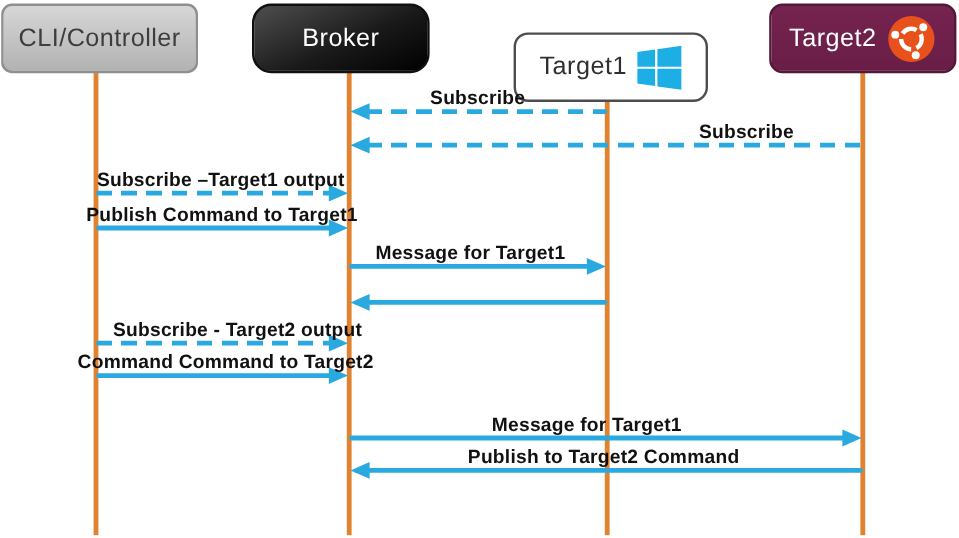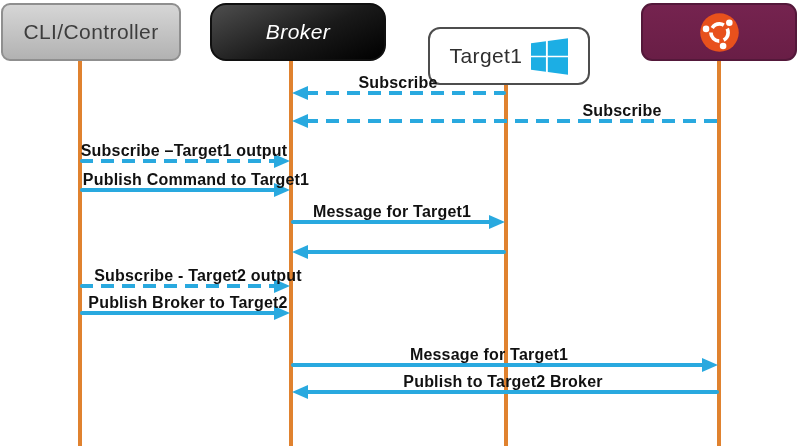--- a/index.html
+++ b/index.html
@@ -42,69 +42,70 @@
     position:absolute; transform:translateX(-50%);
     font-size:16px; font-weight:bold; letter-spacing:0.2px;
     color:var(--label,#111111); white-space:nowrap;
   }
 </style>
 </head>
 <body>
 
 <div class="stage" id="stage" style="width: 799px; height: 448px; background: rgb(255, 255, 255);">
     <div class="lifeline" style="left: 78px;"></div>
-    <div class="actor gray" style="left: 1px; width: 180px; justify-content: center;">
+    <div class="actor gray" style="left: 1px; width: 164px; justify-content: center;">
     <span class="actor-label">CLI/Controller</span>
   </div>
     <div class="lifeline" style="left: 289px;"></div>
-    <div class="actor black" style="left: 210px; width: 176px; font-style: italic;">
+    <div class="actor black" style="left: 210px; width: 148px;">
     <span class="actor-label">Broker</span>
   </div>
     <div class="lifeline" style="left: 504px;"></div>
     <div class="actor white" style="left: 428px; width: 162px; margin-top: 24px;">
     <span class="actor-label">Target1</span>
   <svg class="actor-icon" viewBox="0 0 88 88" width="37" height="37" aria-hidden="true">
     <path fill="var(--windows_blue,#1CAEE4)" d="M0 12.7 L35.5 7.8 L35.5 42 L0 42 Z"></path>
     <path fill="var(--windows_blue,#1CAEE4)" d="M40 7.1 L88 0.5 L88 42 L40 42 Z"></path>
     <path fill="var(--windows_blue,#1CAEE4)" d="M0 46 L35.5 46 L35.5 80.2 L0 75.3 Z"></path>
     <path fill="var(--windows_blue,#1CAEE4)" d="M40 46 L88 46 L88 87.5 L40 80.9 Z"></path>
   </svg>
     </div>
     <div class="lifeline" style="left: 717px;"></div>
     <div class="actor aubergine" style="left: 641px; width: 156px;">
+    <span class="actor-label">Target2</span>
   <svg class="actor-icon" viewBox="0 0 100 100" width="41" height="41" aria-hidden="true">
     <circle cx="50" cy="50" r="47" fill="var(--ubuntu_orange,#E8511C)"></circle>
     <circle cx="50" cy="50" r="21" fill="none" stroke="#ffffff" stroke-width="9" stroke-dasharray="32 12" transform="rotate(91.5 50 50)"></circle>
     <circle cx="74" cy="26" r="8" fill="#ffffff"></circle>
     <circle cx="17.2" cy="41.2" r="8" fill="#ffffff"></circle>
     <circle cx="58.8" cy="82.8" r="8" fill="#ffffff"></circle>
   </svg>
     </div>
     <div class="msg-line dashed" style="top: 91px; left: 305px; width: 201px;"></div>
     <div class="arrowhead left" style="top: 86px; left: 292px;"></div>
     <div class="msg-label" style="left: 398px; top: 74px;">Subscribe</div>
     <div class="msg-line dashed" style="top: 119px; left: 305px; width: 414px;"></div>
     <div class="arrowhead left" style="top: 114px; left: 292px;"></div>
     <div class="msg-label" style="left: 622px; top: 102px;">Subscribe</div>
     <div class="msg-line dashed" style="top: 159px; left: 80px; width: 198px;"></div>
     <div class="arrowhead right" style="top: 154px; left: 274px;"></div>
     <div class="msg-label" style="left: 184px; top: 142px;">Subscribe –Target1 output</div>
     <div class="msg-line solid" style="top: 188px; left: 80px; width: 198px;"></div>
     <div class="arrowhead right" style="top: 183px; left: 274px;"></div>
-    <div class="msg-label" style="left: 196px; top: 171px;">Publish Command to Target1</div>
+    <div class="msg-label" style="left: 185px; top: 171px;">Publish Command to Target1</div>
     <div class="msg-line solid" style="top: 220px; left: 291px; width: 202px;"></div>
     <div class="arrowhead right" style="top: 215px; left: 489px;"></div>
     <div class="msg-label" style="left: 392px; top: 203px;">Message for Target1</div>
     <div class="msg-line solid" style="top: 250px; left: 305px; width: 201px;"></div>
     <div class="arrowhead left" style="top: 245px; left: 292px;"></div>
     <div class="msg-line dashed" style="top: 284px; left: 80px; width: 198px;"></div>
     <div class="arrowhead right" style="top: 279px; left: 274px;"></div>
     <div class="msg-label" style="left: 198px; top: 267px;">Subscribe - Target2 output</div>
     <div class="msg-line solid" style="top: 311px; left: 80px; width: 198px;"></div>
     <div class="arrowhead right" style="top: 306px; left: 274px;"></div>
-    <div class="msg-label" style="left: 188px; top: 294px;">Publish Broker to Target2</div>
+    <div class="msg-label" style="left: 188px; top: 294px;">Command Command to Target2</div>
     <div class="msg-line solid" style="top: 363px; left: 291px; width: 415px;"></div>
     <div class="arrowhead right" style="top: 358px; left: 702px;"></div>
     <div class="msg-label" style="left: 489px; top: 346px;">Message for Target1</div>
     <div class="msg-line solid" style="top: 390px; left: 305px; width: 414px;"></div>
     <div class="arrowhead left" style="top: 385px; left: 292px;"></div>
-    <div class="msg-label" style="left: 503px; top: 373px;">Publish to Target2 Broker</div>
+    <div class="msg-label" style="left: 503px; top: 373px;">Publish to Target2 Command</div>
   </div>
 
 </body></html>

